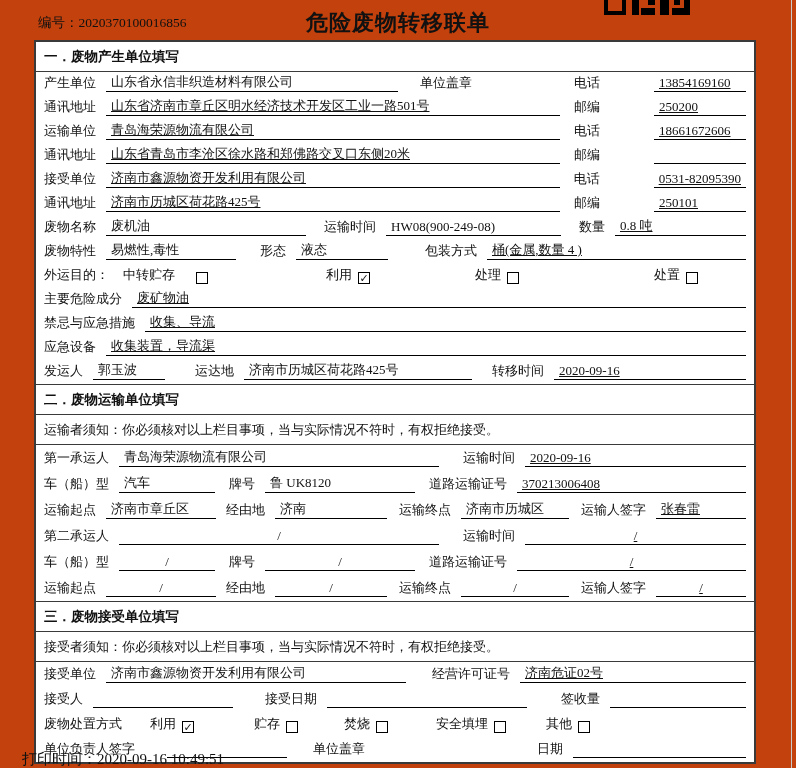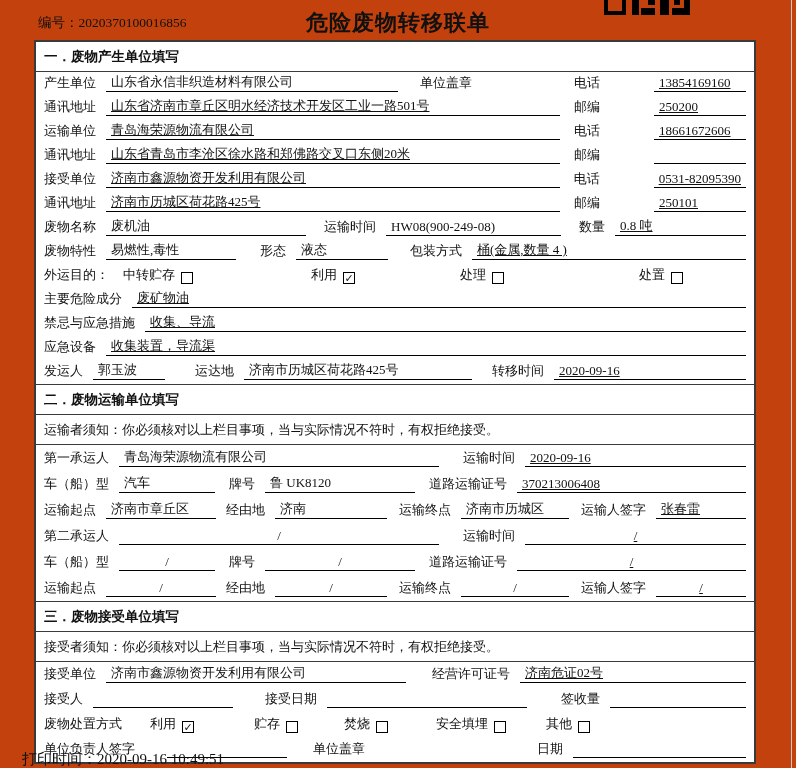--- a/index.html
+++ b/index.html
@@ -146,27 +146,27 @@
       <span class="u" style="width:175px">HW08(900-249-08)</span>
       <span class="lbl" style="margin-left:18px">数量</span>
       <span class="u grow">0.8 吨</span>
     </div>
 
     <div class="row">
       <span class="lbl">废物特性</span>
       <span class="u" style="width:130px">易燃性,毒性</span>
       <span class="lbl" style="margin-left:24px">形态</span>
       <span class="u" style="width:92px">液态</span>
-      <span class="lbl" style="margin-left:22px">包装方式</span>
+      <span class="lbl" style="margin-left:37px">包装方式</span>
       <span class="u grow">桶(金属,数量  4 )</span>
     </div>
 
     <div class="row">
       <span class="lbl">外运目的：</span>
-      <span class="lbl" style="margin-left:4px;margin-right:6px">中转贮存</span>
+      <span class="lbl" style="margin-left:4px;margin-right:21px">中转贮存</span>
       <span class="cb"></span>
       <span class="lbl" style="margin-left:118px;margin-right:6px">利用</span>
       <span class="cb">✓</span>
       <span class="lbl" style="margin-left:105px;margin-right:6px">处理</span>
       <span class="cb"></span>
       <span class="lbl" style="margin-left:135px;margin-right:6px">处置</span>
       <span class="cb"></span>
     </div>
 
     <div class="row">

